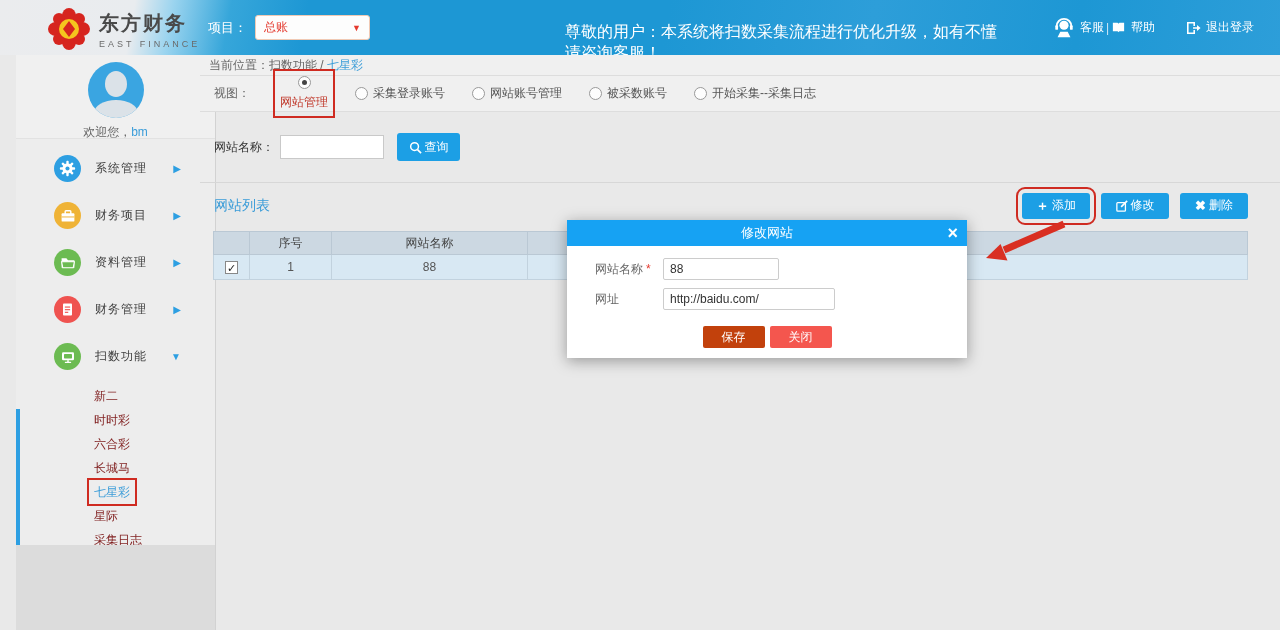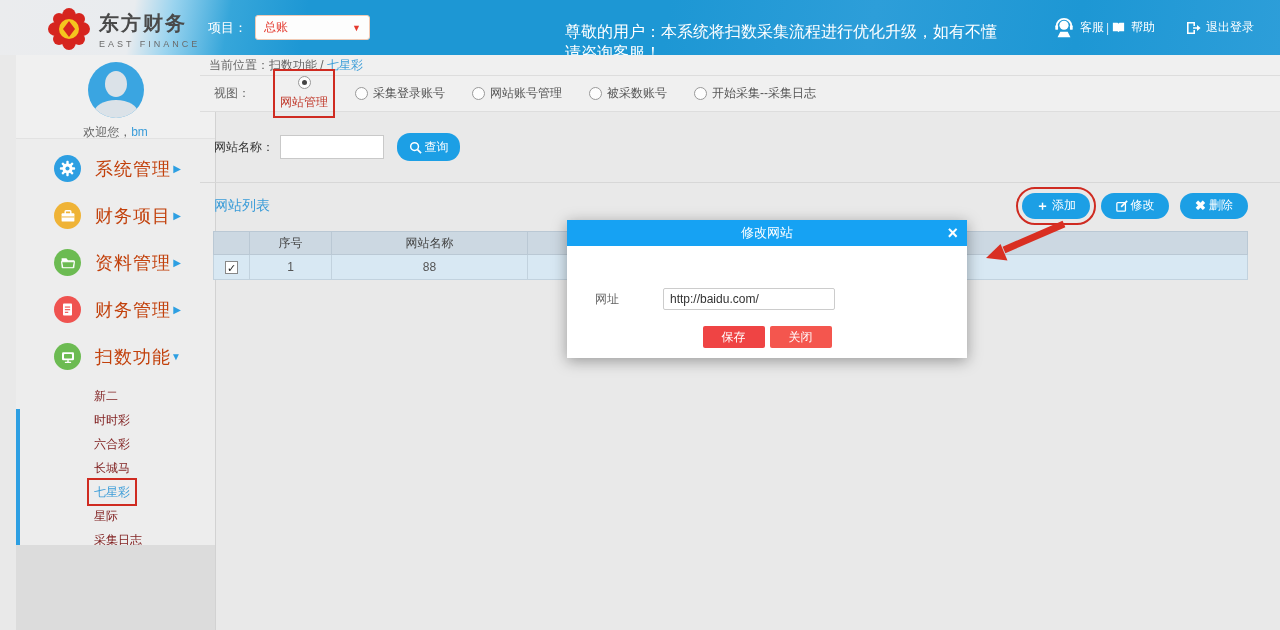--- a/index.html
+++ b/index.html
@@ -39,42 +39,42 @@
   .profile { height:84px; background:#f0f0f0; border-bottom:1px solid #e2e2e2; text-align:center; padding-top:7px; }
   .avatar { width:56px; height:56px; border-radius:50%; background:#3aa5e1; margin:0 auto; position:relative; overflow:hidden; }
   .avatar .head { position:absolute; left:17px; top:9px; width:22px; height:26px; border-radius:50%; background:#dbe2e8; }
   .avatar .shoulders { position:absolute; left:6px; top:38px; width:44px; height:26px; border-radius:50%; background:#dbe2e8; }
   .welcome { margin-top:6px; color:#666; font-size:12px; }
   .welcome a { color:#3a9cd8; text-decoration:none; }
   .menu { padding-top:6px; position:relative; }
   .active-bar { position:absolute; left:0; top:270px; width:4px; height:216px; background:#2d9fe2; }
   .menu-item { height:47px; display:flex; align-items:center; padding-left:38px; cursor:pointer; }
   .mi-icon { width:27px; height:27px; border-radius:50%; display:flex; align-items:center; justify-content:center; margin-right:14px; flex:none; }
-  .mi-label { font-size:18px; color:#c2410c; letter-spacing:1px; }
+  .mi-label { font-size:12px; color:#404040; letter-spacing:1px; }
   .mi-arrow { margin-left:auto; margin-right:34px; color:#2d9fe2; font-size:10px; }
   .submenu { padding:4px 0 6px 0; }
   .submenu-item { height:24px; line-height:24px; padding-left:78px; color:#7f1d1d; font-size:12px; cursor:pointer; }
   .submenu-item.active { color:#3a9cd8; }
   .anno-outline { outline:2px solid #cf2b21; }
   .submenu-item.active .anno-outline { outline-offset:5px; }
   .sidebar-bottom { position:absolute; left:0; top:490px; width:199px; height:85px; background:#dcdcdc; }
   
   .content { position:absolute; left:200px; top:55px; width:1080px; height:558px; }
   .breadcrumb { height:21px; line-height:21px; padding-left:9px; background:#f0f0f0; color:#666; border-bottom:1px solid #ddd; font-size:12px; }
   .breadcrumb .bc-current { color:#3a9cd8; }
   .view-row { height:36px; display:flex; align-items:center; background:#f0f0f0; border-bottom:1px solid #ddd; padding-left:14px; }
   .view-label { color:#666; margin-right:30px; }
   .radio-opt { display:flex; align-items:center; gap:5px; margin-right:27px; cursor:pointer; color:#555; }
   .radio { width:13px; height:13px; border-radius:50%; border:1px solid #999; background:#fdfdfd; position:relative; flex:none; }
   .radio.checked::after { content:""; position:absolute; left:3px; top:3px; width:5px; height:5px; border-radius:50%; background:#444; }
   .radio-opt.selected { color:#c0392b; outline:2px solid #cf2b21; outline-offset:5px;flex-direction:column; }
   .search-row { display:flex; align-items:center; padding:21px 0 0 14px; }
   .search-row .s-label { color:#333; margin-right:6px; }
   .search-row input { width:104px; height:24px; border:1px solid #c9c9c9; background:#fff; padding:0 6px; font-size:12px; }
-  .btn { border:none; border-radius:13px; background:#1c9fe5; color:#fff; font-size:12px; cursor:pointer;
+  .btn { border:none; border-radius:3px; background:#1c9fe5; color:#fff; font-size:12px; cursor:pointer;
          display:inline-flex; align-items:center; justify-content:center; gap:3px; }
   .btn-query { width:63px; height:28px; margin-left:13px; }
   .divider { height:1px; background:#d7d7d7; margin-top:21px; }
   .list-header { display:flex; align-items:center; height:45px; padding:0 32px 0 14px; }
   .list-title { color:#3a9cd8; font-size:14px; }
   .list-actions { margin-left:auto; display:flex; gap:11px; }
   .list-actions .btn { width:68px; height:26px; }
   .btn-add { outline:2px solid #cf2b21; outline-offset:4px; }
   .bicon { font-weight:bold; font-size:13px; }
   .site-table { margin:3px 32px 0 13px; width:1035px; border-collapse:collapse; }
@@ -89,21 +89,21 @@
   .mrow { position:absolute; left:28px; display:flex; align-items:center; }
   .mrow1 { top:38px; }
   .mrow2 { top:68px; }
   .mlabel { width:60px; color:#666; font-size:12px; }
   .req { color:#e4392e; margin-left:3px; }
   .mrow input { height:22px; border:1px solid #ccc; border-radius:2px; padding:0 6px; font-size:12px; color:#333; margin-left:8px; }
   .minput1 { width:116px; }
   .minput2 { width:172px; }
   .mbtns { position:absolute; left:0; top:106px; width:100%; display:flex; justify-content:center; gap:5px; }
   .mbtns button { width:62px; height:22px; border:none; border-radius:2px; color:#fff; font-size:12px; cursor:pointer; }
-  .btn-save { background:#ef4444; }
+  .btn-save { background:#c2410c; }
   .btn-close { background:#f4564e; }
   
   .anno-arrow { position:absolute; left:976px; top:216px; z-index:30; }
 </style>
 </head>
 <body>
 
 <div class="header">
   <div class="logo">
     <svg width="42" height="42" viewBox="0 0 42 42">
@@ -339,20 +339,24 @@
     </tr>
   </tbody>
     </table>
 </div>
 
 <div class="modal">
   <div class="modal-title">
     <span class="mt-text">修改网站</span>
     <span class="modal-close">×</span>
   </div>
+  <div class="mrow mrow1">
+    <span class="mlabel"><span>网站名称</span><span class="req">*</span></span>
+    <input class="minput1" type="text" value="88" style="">
+  </div>
   <div class="mrow mrow2">
     <span class="mlabel">网址</span>
     <input class="minput2" type="text" value="http://baidu.com/" style="">
   </div>
   <div class="mbtns">
     <button class="btn-save">保存</button>
     <button class="btn-close">关闭</button>
   </div>
 </div>
 

